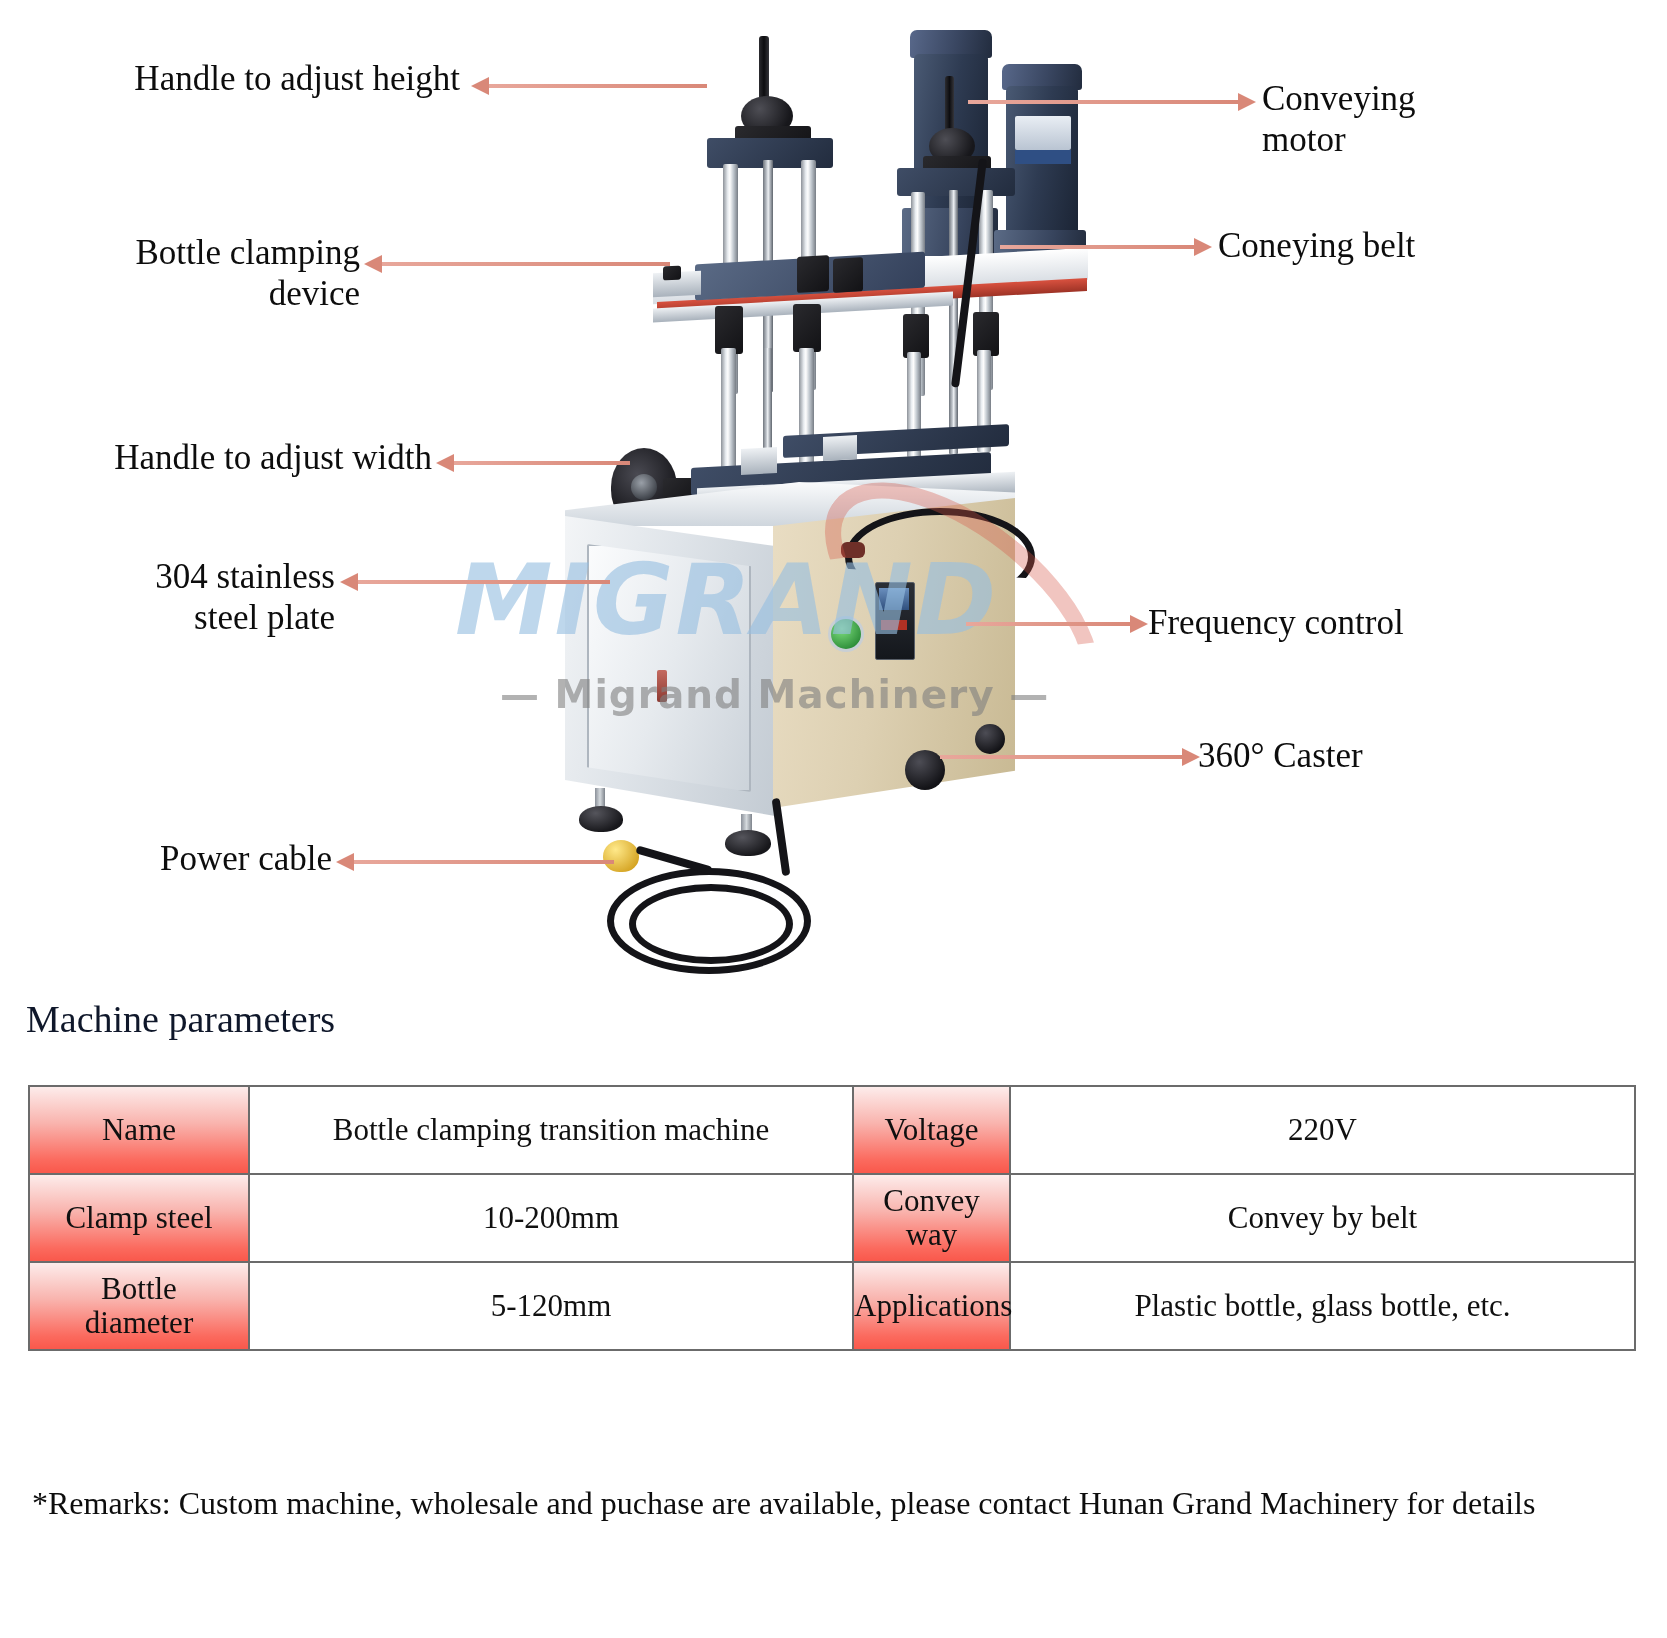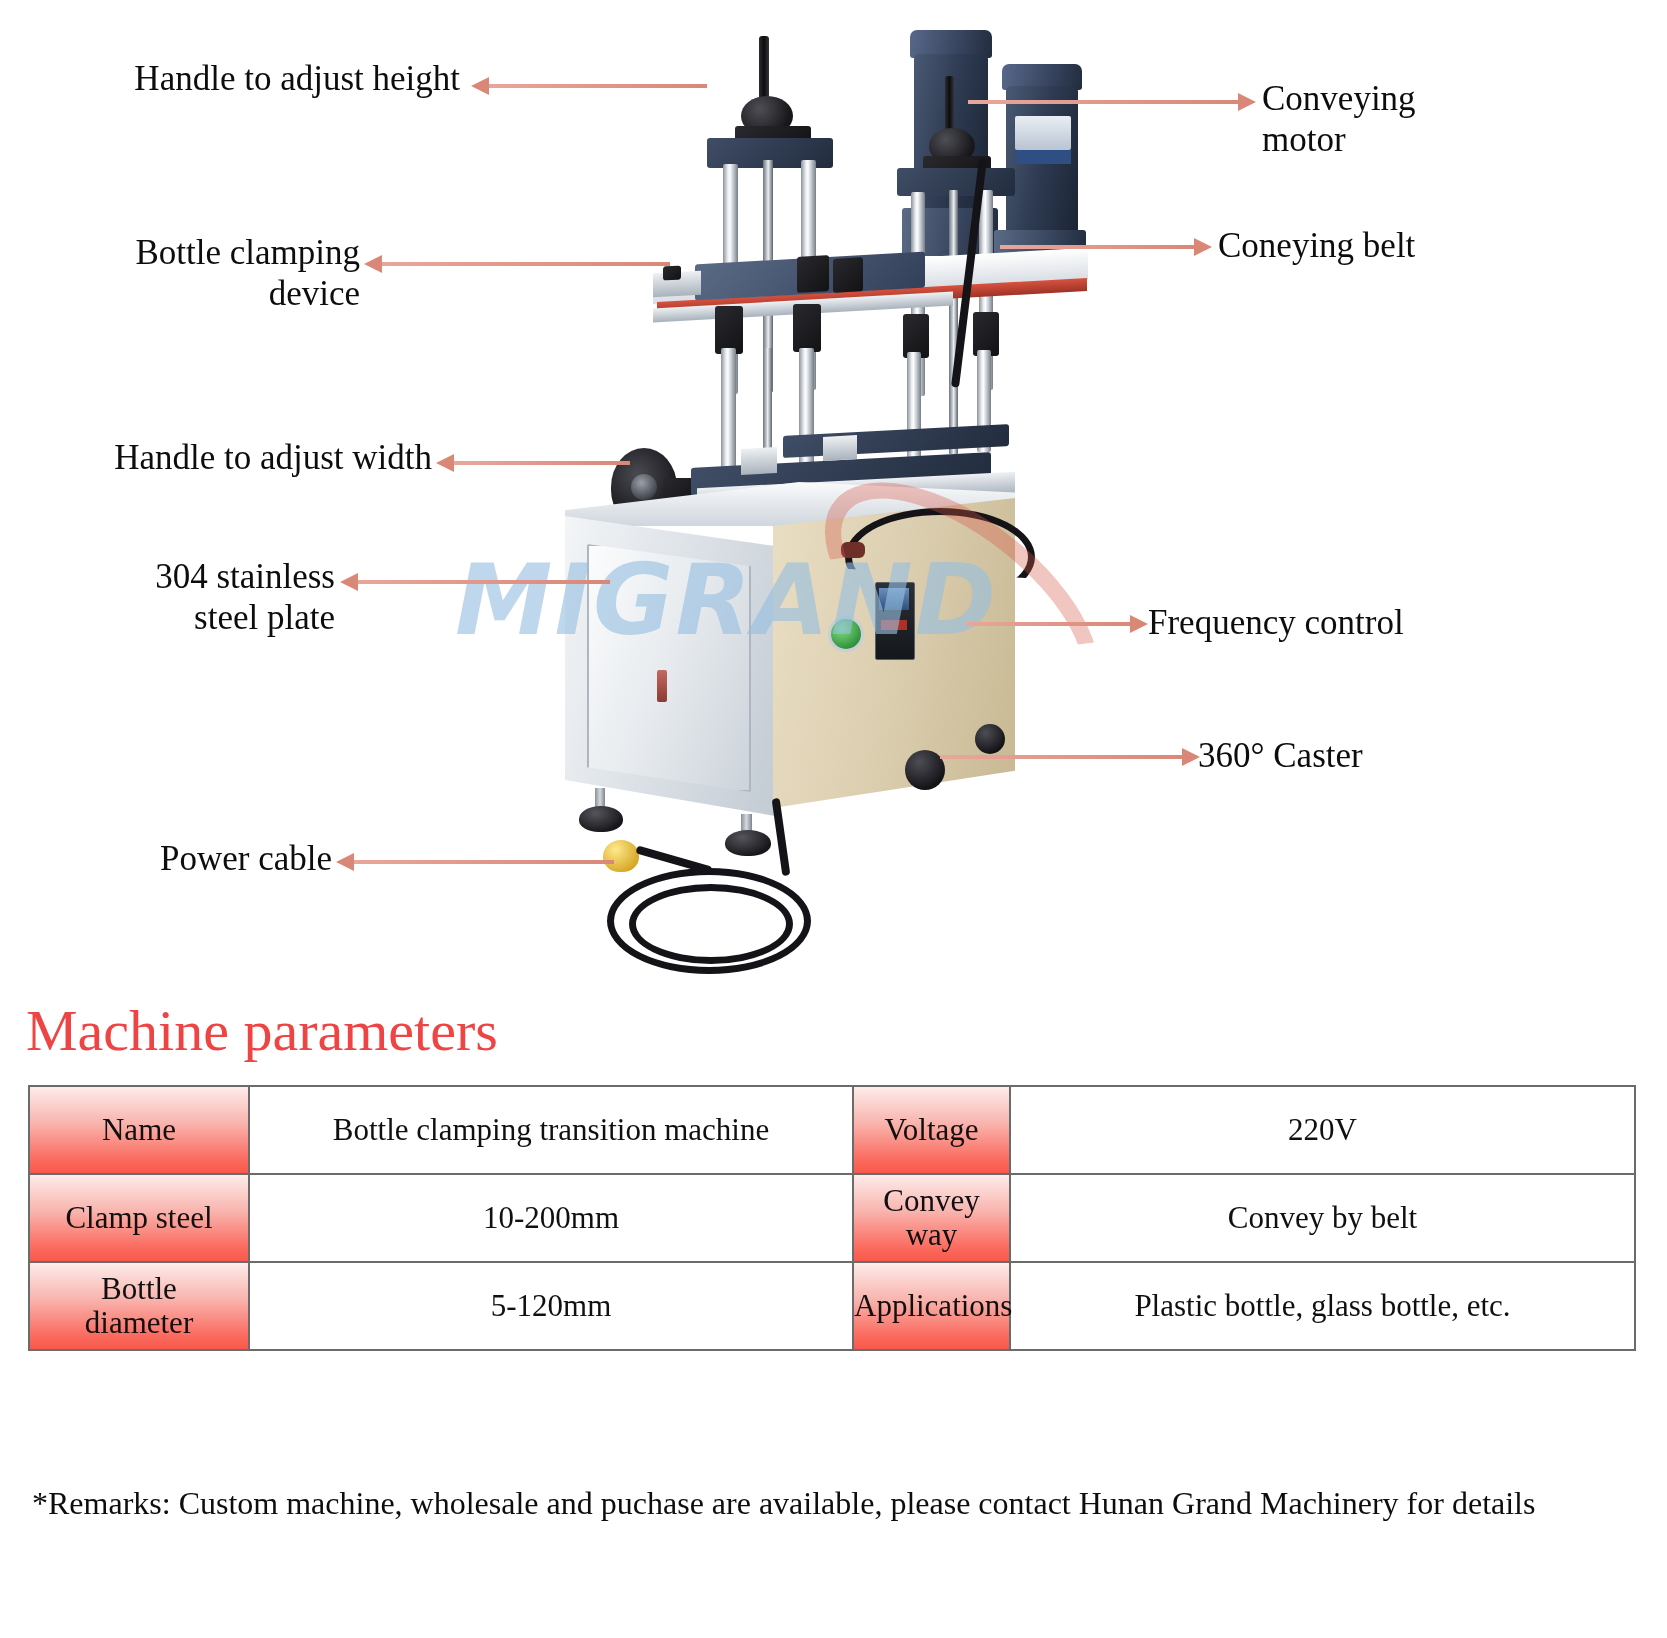--- a/index.html
+++ b/index.html
@@ -116,21 +116,21 @@
     font-family:"DejaVu Sans", sans-serif;
     font-weight:bold; font-size:39px; letter-spacing:1px;
     color:rgba(126,126,126,0.60);
     white-space:nowrap;
   }
 
   
   #params{ position:absolute; left:0; top:985px; width:1667px; height:653px; background:#fff; }
   #params-title{
     position:absolute; left:26px; top:12px;
-    font-size:58px; color:#ef4444;
+    font-size:38px; color:#0f172a;
     font-family:"Liberation Serif", serif;
   }
 
   table#spec{
     position:absolute; left:28px; top:100px;
     width:1606px;
     border-collapse:collapse;
     table-layout:fixed;
   }
   table#spec td{
@@ -256,20 +256,21 @@
     <div class="cable-seg" style="left:232px;top:790px;width:8px;height:78px;transform:rotate(-8deg);"></div>
     <div class="cable" style="left:62px;top:860px;width:190px;height:92px;"></div>
     <div class="cable" style="left:84px;top:876px;width:150px;height:66px;"></div>
     <div class="mshape plug-y" style="left:58px;top:832px;width:36px;height:32px;"></div>
     <div class="cable-seg" style="left:90px;top:848px;width:78px;height:8px;transform:rotate(16deg);"></div>
   </div>
 
   <div id="wm">
     <div id="wm-swoosh"></div>
     <div id="wm-main">MIGRAND</div>
+    <div id="wm-sub">—  Migrand Machinery  —</div>
   </div>
 
   <div class="arrow to-left" style="left:487px;top:84px;width:220px;">
       <span class="shaft"></span>
       <span class="head"></span>
     </div>
   <div class="arrow to-left" style="left:380px;top:262px;width:290px;">
       <span class="shaft"></span>
       <span class="head"></span>
     </div>

